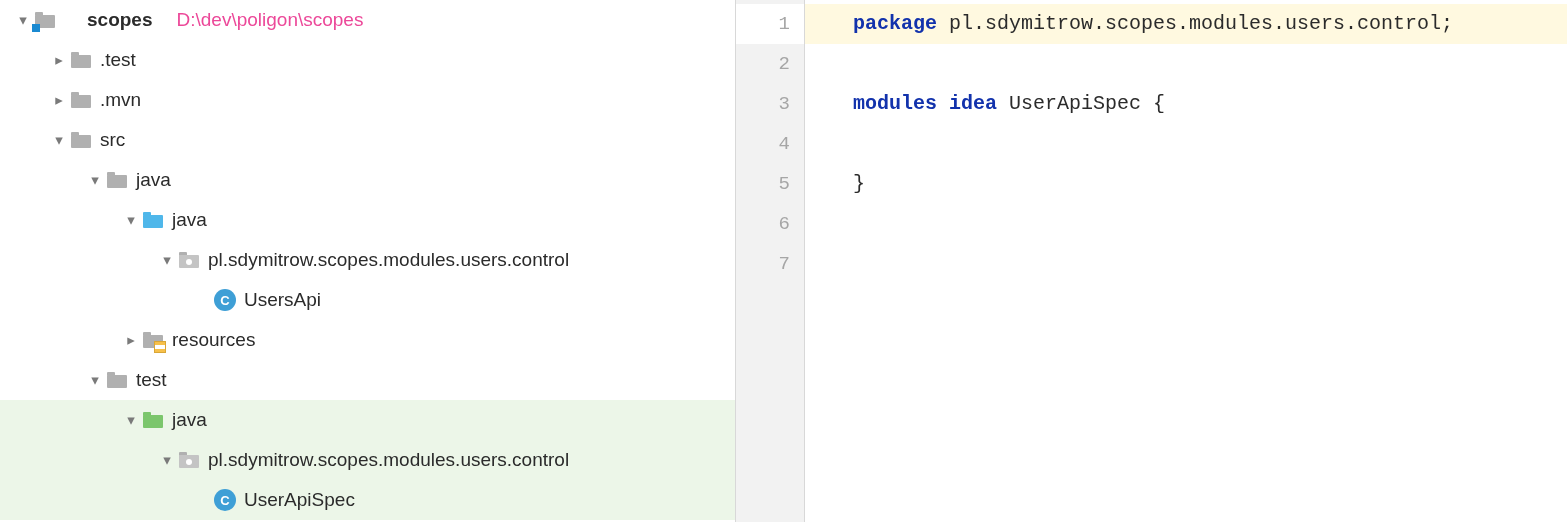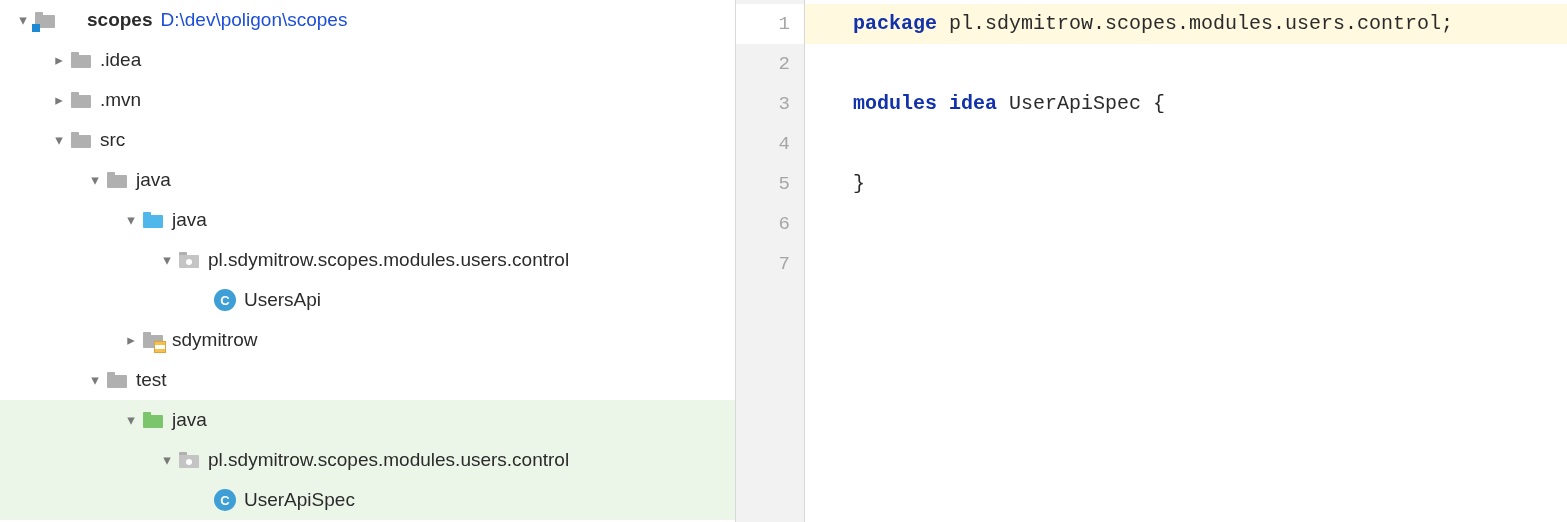--- a/index.html
+++ b/index.html
@@ -23,21 +23,21 @@
   }
   .node.hl { background: #ecf6e8; }
   .arrow {
     width: 22px; text-align: center;
     color: #7a7a7a; font-size: 15px;
   }
   .arrow.blank { visibility: hidden; }
   .ico { width: 22px; height: 22px; margin-right: 8px; display: inline-flex; }
   .lbl { color: #2b2b2b; }
   .lbl.bold { font-weight: 700; margin-left: 23px; }
-  .path { color: #1d4ed8; margin-left: 8px; }
+  .path { color: #ec4899; margin-left: 24px; }
 
   
   .folder { position: relative; }
   .folder svg rect.body { fill: #b0b0b0; }
   .folder svg rect.tab  { fill: #b0b0b0; }
   .folder.blue svg rect.body { fill: #4fb7ea; }
   .folder.blue svg rect.tab  { fill: #4fb7ea; }
   .folder.green svg rect.body { fill: #7bc66c; }
   .folder.green svg rect.tab  { fill: #7bc66c; }
   .folder.module::after {
@@ -110,21 +110,21 @@
     </div>
 
     <div class="node" style="padding-left:48px">
       <span class="arrow">▸</span>
       <span class="ico folder">
         <svg viewBox="0 0 22 22">
             <rect class="tab" x="1" y="3" width="8" height="4" rx="1"></rect>
             <rect class="body" x="1" y="6" width="20" height="13" rx="1"></rect>
           </svg>
       </span>
-      <span class="lbl">.idea</span>
+      <span class="lbl">.test</span>
     </div>
 
     <div class="node" style="padding-left:48px">
       <span class="arrow">▸</span>
       <span class="ico folder">
         <svg viewBox="0 0 22 22">
             <rect class="tab" x="1" y="3" width="8" height="4" rx="1"></rect>
             <rect class="body" x="1" y="6" width="20" height="13" rx="1"></rect>
           </svg>
       </span>
@@ -183,21 +183,21 @@
     </div>
 
     <div class="node" style="padding-left:120px">
       <span class="arrow">▸</span>
       <span class="ico folder res">
         <svg viewBox="0 0 22 22">
             <rect class="tab" x="1" y="3" width="8" height="4" rx="1"></rect>
             <rect class="body" x="1" y="6" width="20" height="13" rx="1"></rect>
           </svg>
       </span>
-      <span class="lbl">sdymitrow</span>
+      <span class="lbl">resources</span>
     </div>
 
     <div class="node" style="padding-left:84px">
       <span class="arrow">▾</span>
       <span class="ico folder">
         <svg viewBox="0 0 22 22">
             <rect class="tab" x="1" y="3" width="8" height="4" rx="1"></rect>
             <rect class="body" x="1" y="6" width="20" height="13" rx="1"></rect>
           </svg>
       </span>

